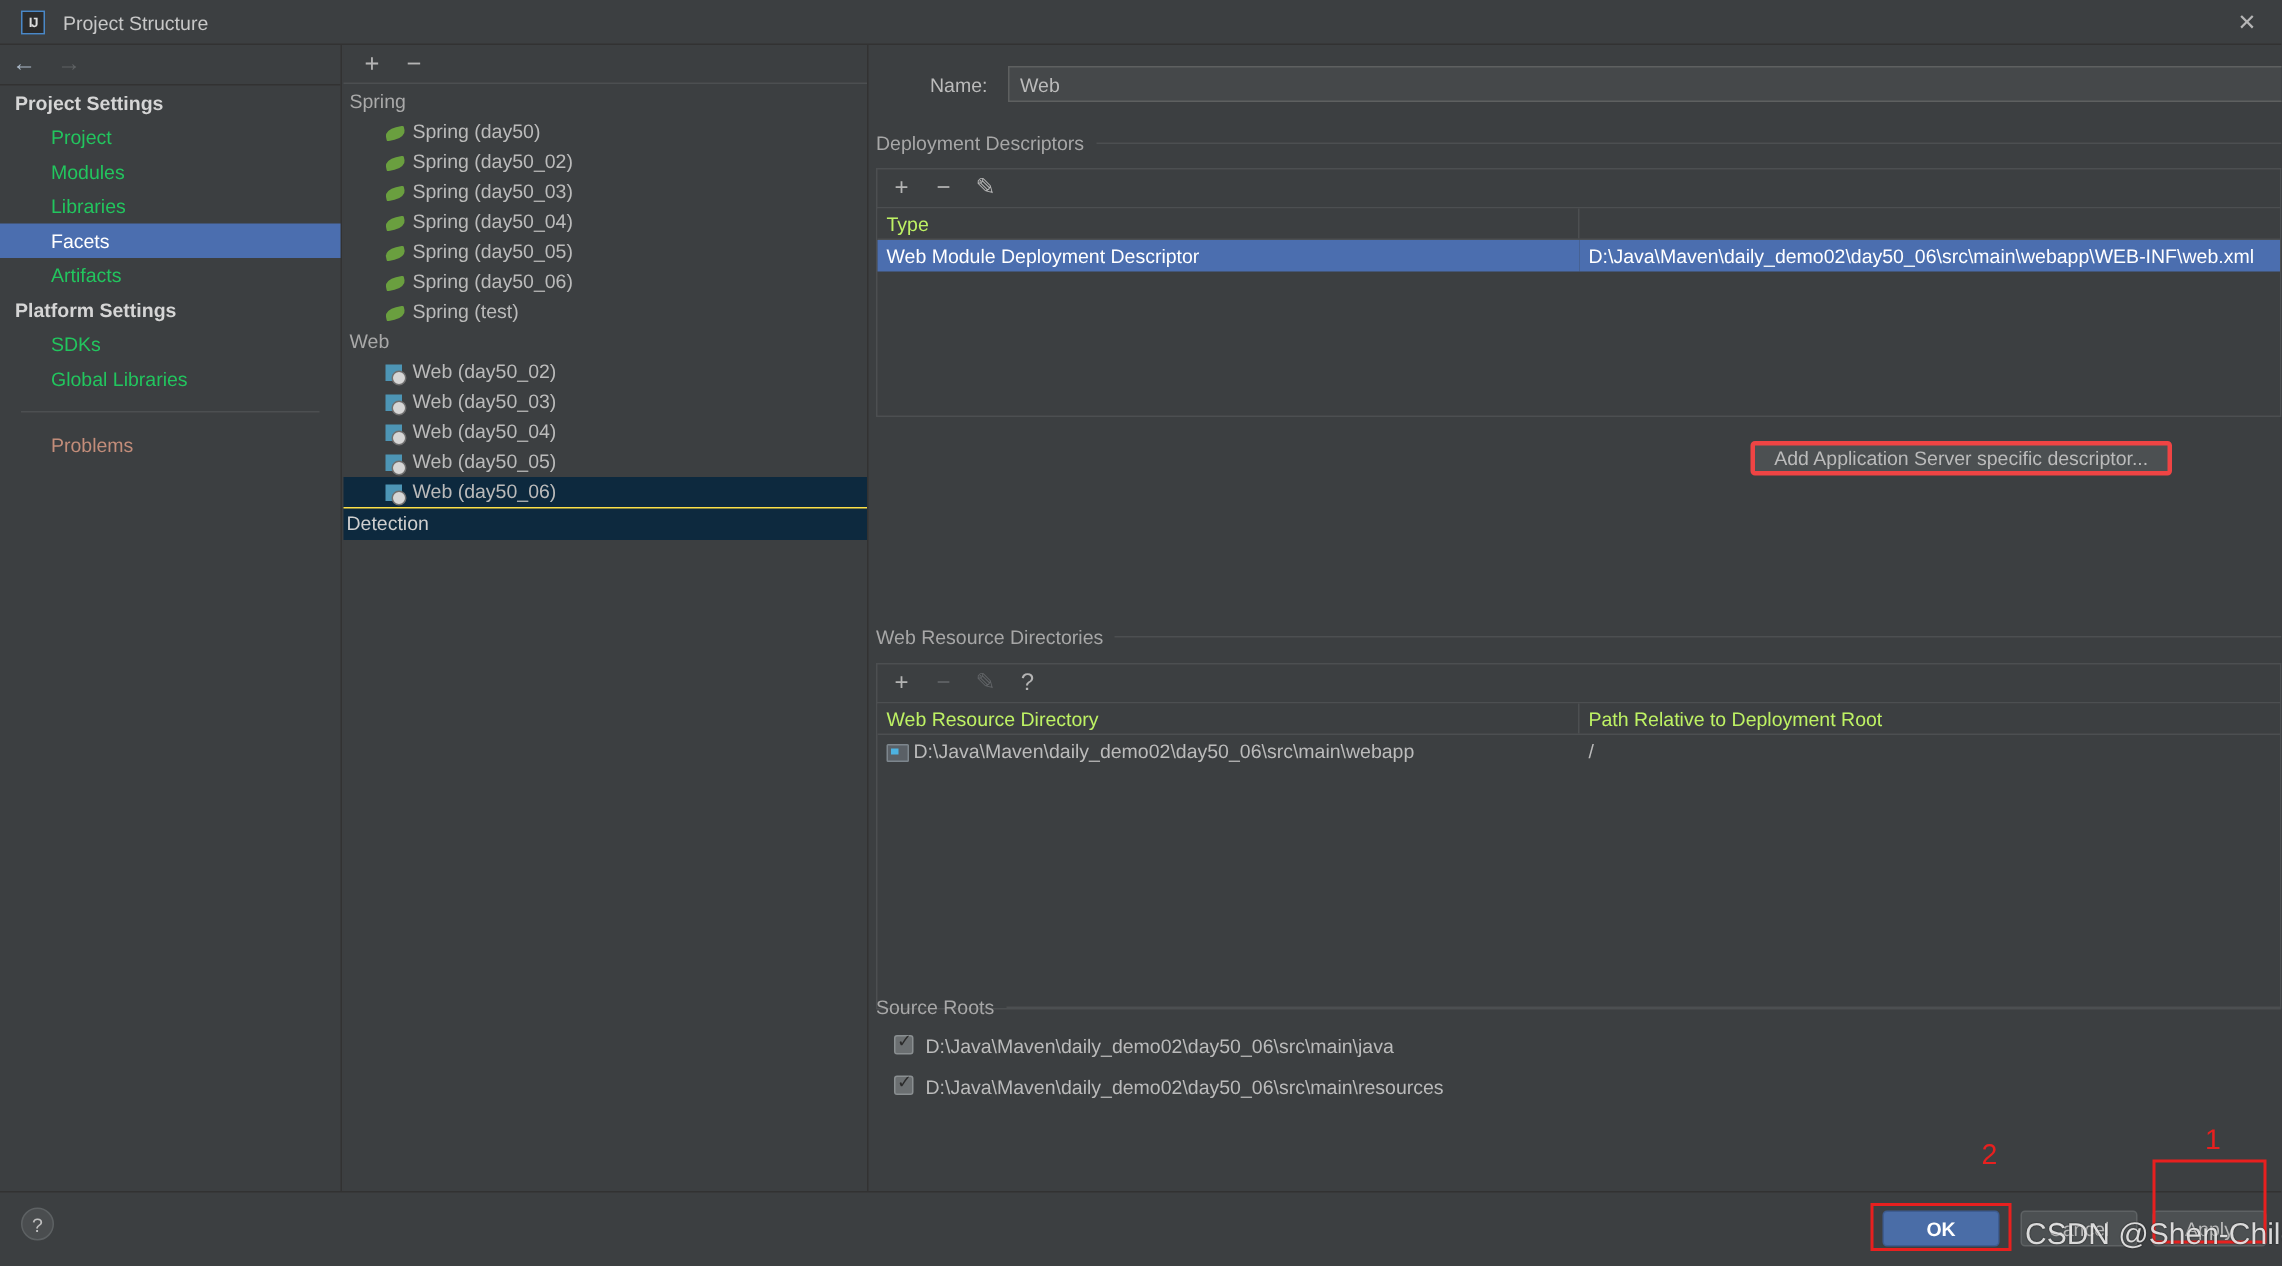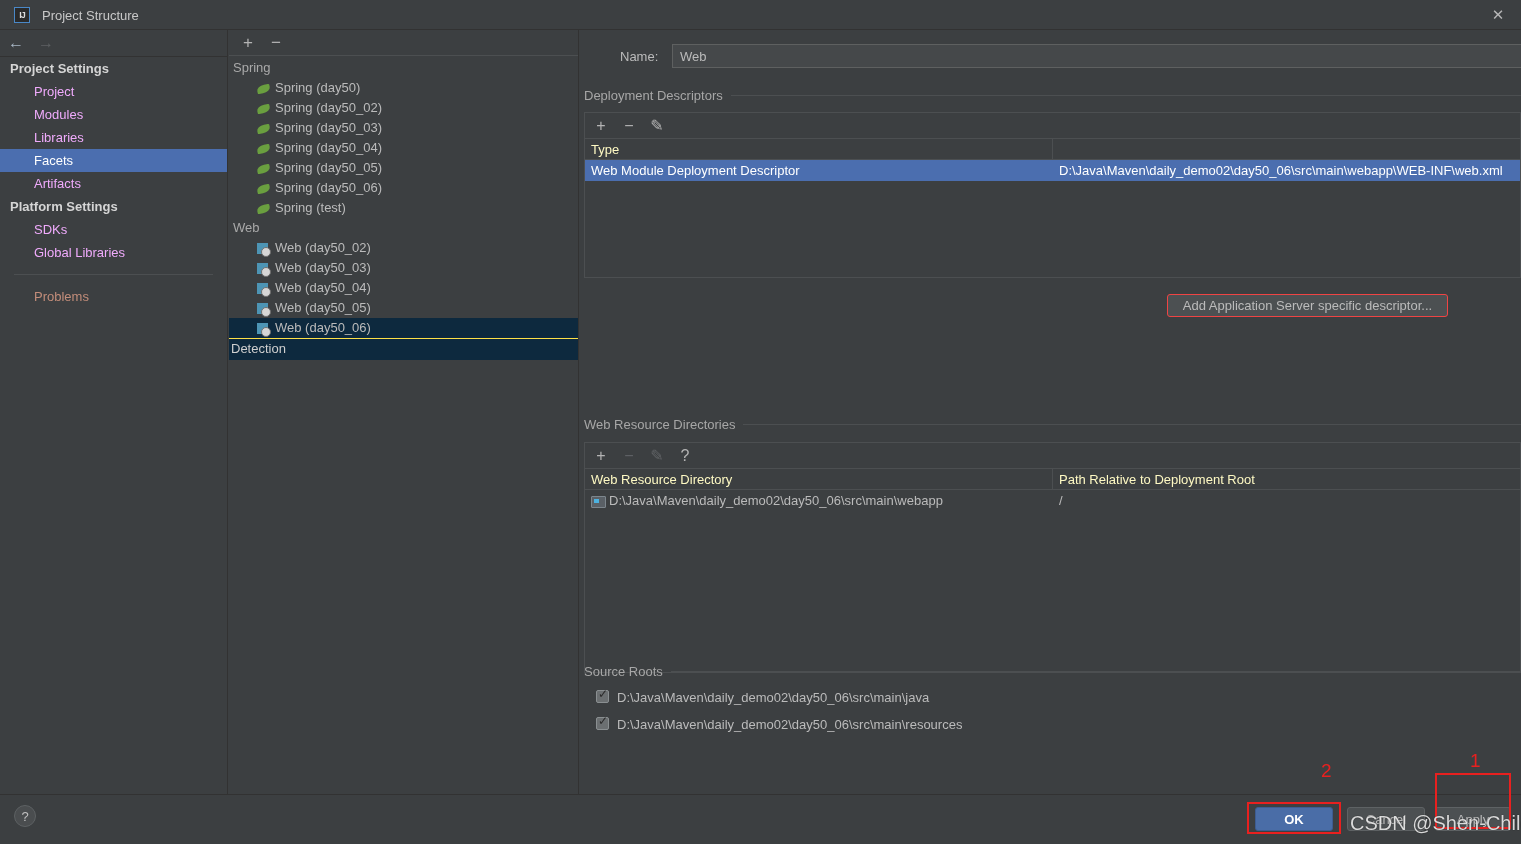--- a/index.html
+++ b/index.html
@@ -50,21 +50,21 @@
   .nav-arrow { font-size: 16px; color: #a9b7c6; cursor: pointer; line-height: 1; }
   .nav-arrow.disabled { color: #5e6163; cursor: default; }
   #nav-sep { height: 1px; background: #323232; margin: 0; }
 
   .section-head {
     font-weight: bold; color: #d5d5d5; font-size: 13px;
     padding: 4px 0 4px 10px;
   }
   .nav-item {
     height: 23px; line-height: 23px; padding-left: 34px;
-    color: #f0abfc; font-size: 13px; cursor: pointer;
+    color: #22c55e; font-size: 13px; cursor: pointer;
   }
   .nav-item.selected { background: #4b6eaf; color: #ffffff; }
   .nav-item.problems { color: #c38d7a; }
   #sidebar-divider {
     height: 1px; background: #4c4f51; margin: 10px 14px 10px 14px;
   }
 
   
   #treepanel {
     position: absolute; left: 229px; top: 30px; width: 350px; height: 814px;
@@ -159,21 +159,21 @@
 
   .tablebox {
     position: absolute; left: 4px; width: 937px;
     border: 1px solid #4c4f51; background: #3c3f41;
   }
   .thead {
     display: flex; height: 21px; background: #3c3f41;
     border-bottom: 1px solid #4c4f51;
   }
   .th {
-    font-size: 13px; color: #fef9c3; line-height: 21px; padding-left: 6px;
+    font-size: 13px; color: #bef264; line-height: 21px; padding-left: 6px;
     border-right: 1px solid #4c4f51; overflow: hidden; white-space: nowrap;
   }
   .th:last-child { border-right: none; }
   .trow { display: flex; height: 21px; }
   .trow.selected-blue .td { background: #4b6eaf; color: #ffffff; }
   .td {
     font-size: 13px; color: #bbbbbb; line-height: 21px; padding-left: 6px;
     overflow: hidden; white-space: nowrap;
     display: flex; align-items: center; gap: 5px;
   }
@@ -186,21 +186,21 @@
     border: 1px solid #7d868d; border-radius: 1px;
   }
   .folder-icon::after {
     content: ""; position: absolute; left: 3px; top: 4px;
     width: 5px; height: 4px; background: #4db2e0;
   }
 
   #add-app-btn {
     position: absolute; left: 587px; top: 264px;
     width: 281px; height: 23px;
-    background: #4c5052; border: 1px solid #ef4444; border-radius: 3px;
+    background: #4c5052; border: 3px solid #ef4444; border-radius: 3px;
     color: #bbbbbb; font-size: 13px; cursor: pointer;
     font-family: "Liberation Sans", sans-serif;
   }
 
   
   #source-roots-box {
     position: absolute; left: 4px; top: 660px; width: 937px; height: 62px;
   }
   .srow {
     height: 27px; display: flex; align-items: flex-start; gap: 8px; padding-left: 12px;

